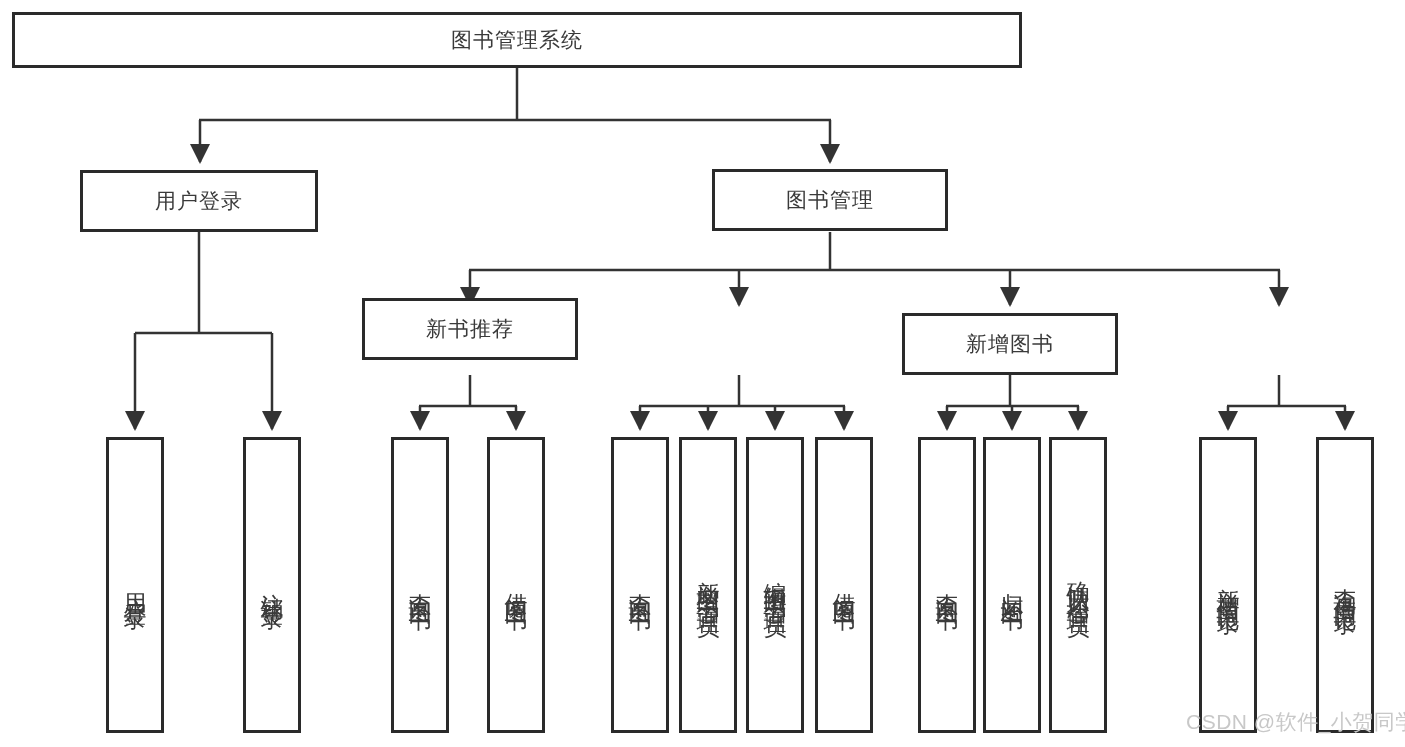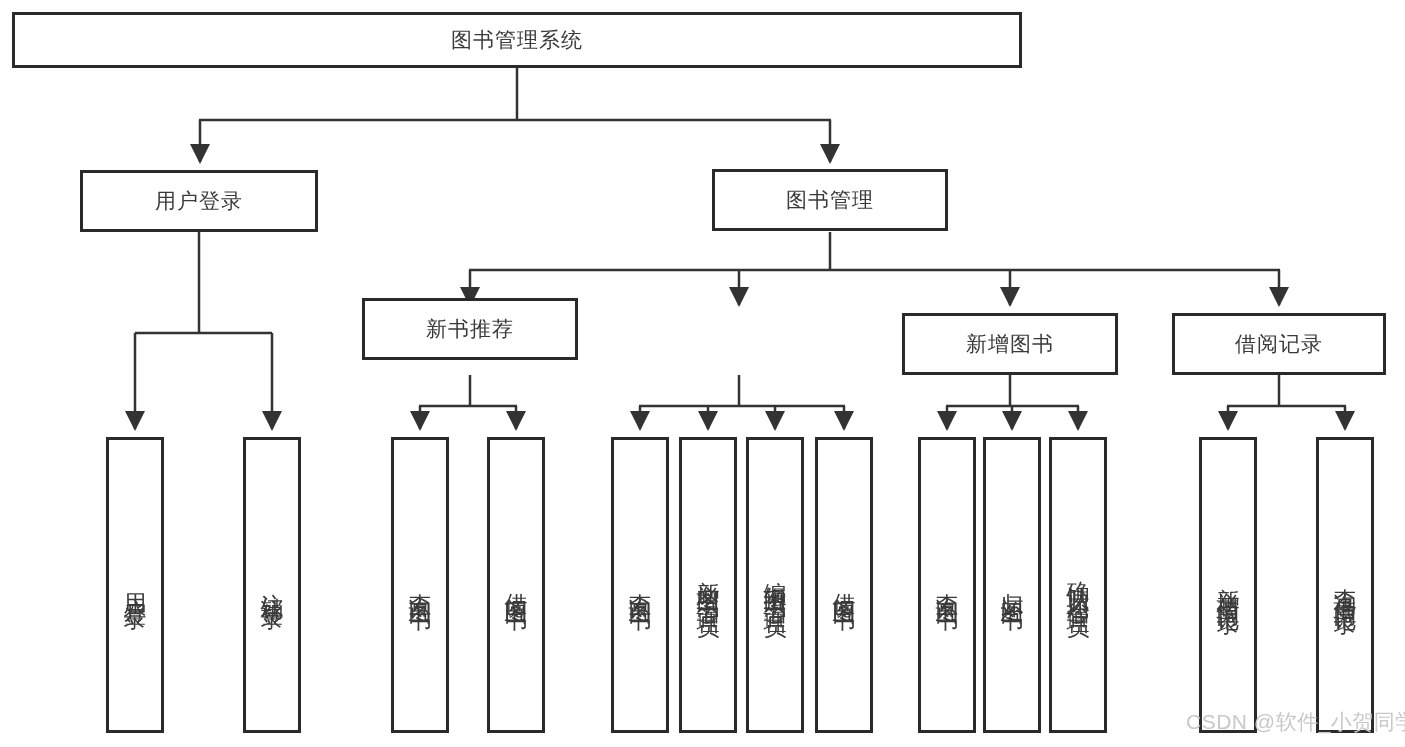--- a/index.html
+++ b/index.html
@@ -129,23 +129,20 @@
   <div class="node h" style="left:712px;top:169px;width:236px;height:62px">
     <span class="lbl">图书管理</span>
   </div>
 
   <div class="node h" style="left:362px;top:298px;width:216px;height:62px">
     <span class="lbl">新书推荐</span>
   </div>
   <div class="node h" style="left:902px;top:313px;width:216px;height:62px">
     <span class="lbl">新增图书</span>
   </div>
-  <div class="node h" style="left:1172px;top:313px;width:214px;height:62px">
-    <span class="lbl">借阅记录</span>
-  </div>
 
   <div class="node v" style="left:106px;top:437px;width:58px;height:296px">
     <span class="lbl">用户登录</span>
   </div>
   <div class="node v" style="left:243px;top:437px;width:58px;height:296px">
     <span class="lbl">注销登录</span>
   </div>
 
   <div class="node v" style="left:391px;top:437px;width:58px;height:296px">
     <span class="lbl">查询图书</span>

